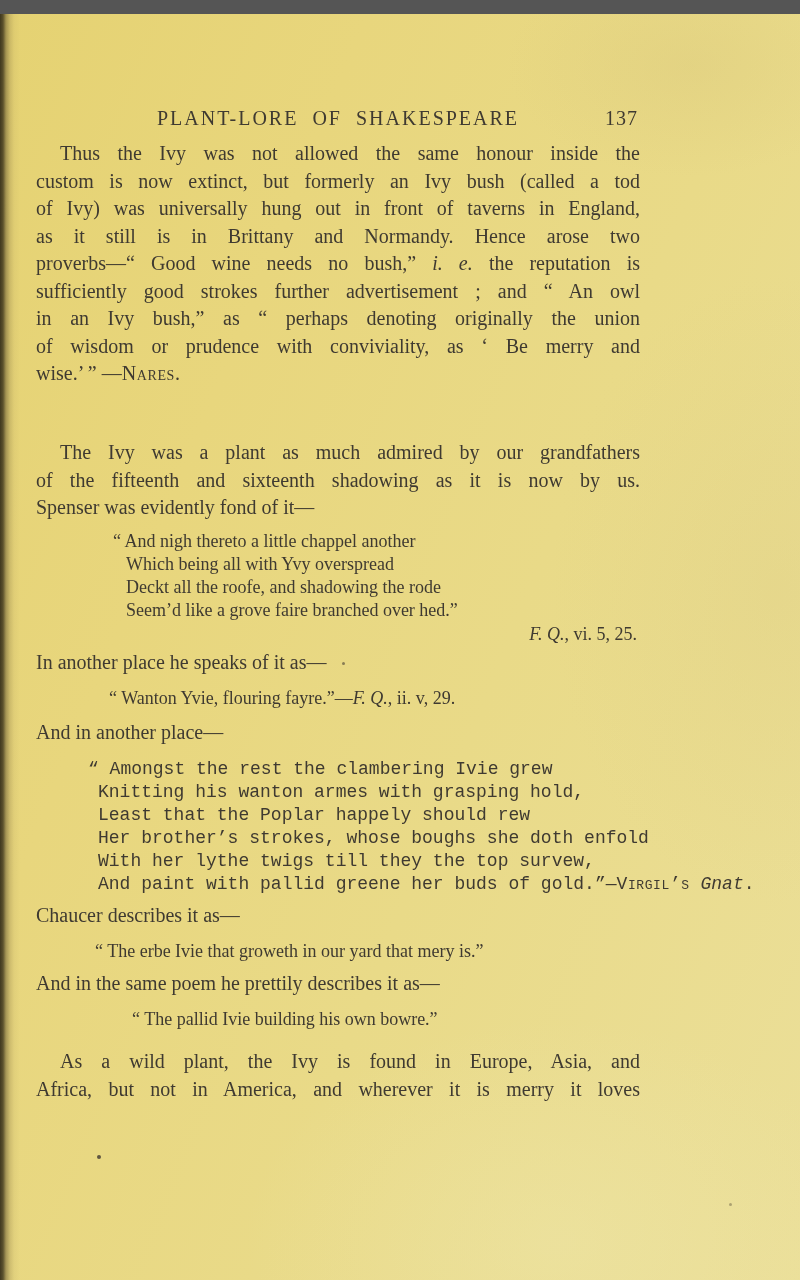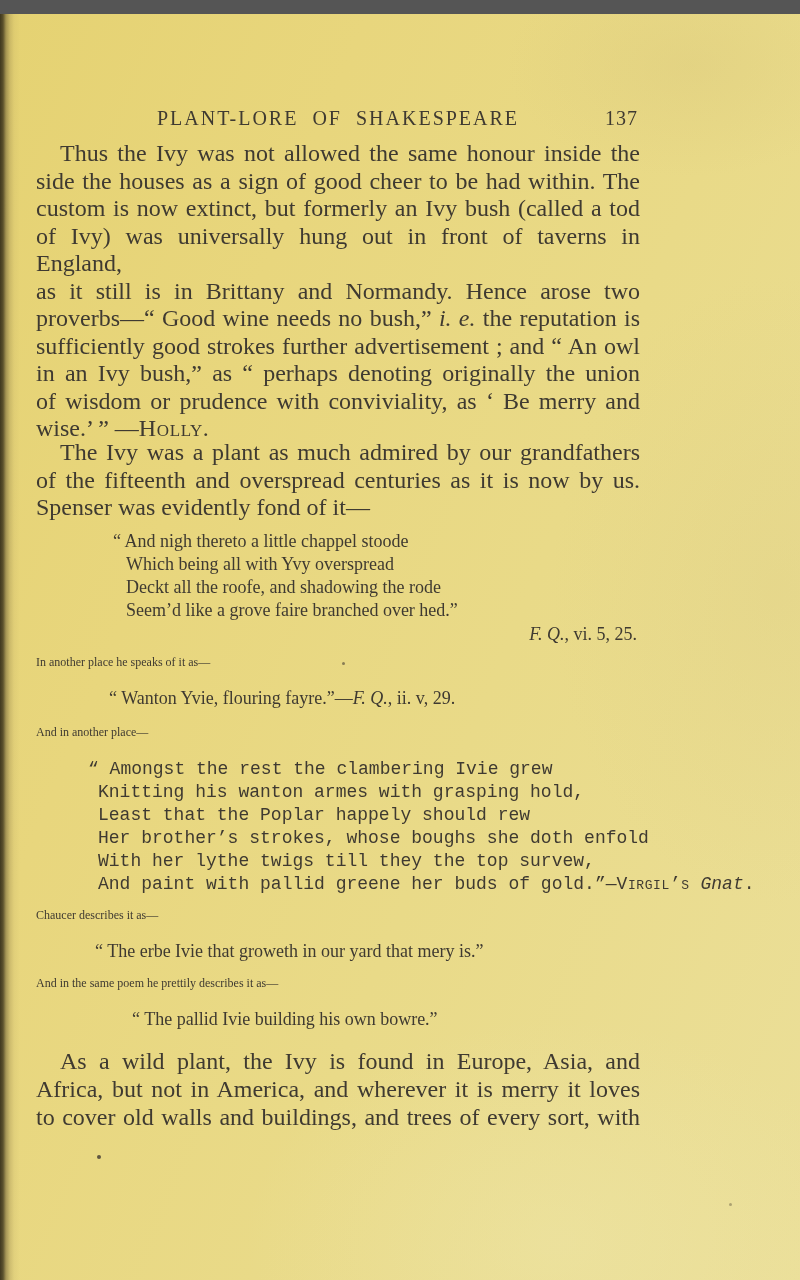--- a/index.html
+++ b/index.html
@@ -24,25 +24,25 @@
       rgba(186,167,98,0.16) 14px, rgba(200,182,112,0) 20px);
   }
   .edge-bottom{
     position:absolute;left:0;right:0;bottom:0;height:10px;pointer-events:none;
     background:linear-gradient(to top, rgba(164,150,94,0.28), rgba(164,150,94,0) 100%);
   }
   .pagehead{position:absolute;left:36px;top:90px;width:604px;height:30px;
     font-size:20px;line-height:28px;letter-spacing:2px;word-spacing:7px;text-align:center;}
   .pagenum{position:absolute;right:2px;top:0;letter-spacing:1px;word-spacing:normal;}
   .block{position:absolute;left:36px;width:604px;}
-  .body .bl{font-size:24px;line-height:27.5px;}
+  .body .bl{font-size:20px;line-height:27.5px;}
   .p3 .bl{line-height:28px;}
   .j{text-align:justify;text-align-last:justify;}
   .ind{text-indent:24px;}
-  .sub{position:absolute;left:36px;font-size:12px;line-height:27.5px;white-space:nowrap;}
+  .sub{position:absolute;left:36px;font-size:20px;line-height:27.5px;white-space:nowrap;}
   .vblock{position:absolute;font-size:18px;line-height:23px;}
   .vblock .vc{padding-left:13px;}
   .v1{left:113px;}
   .v2{left:88px;font-family:Liberation Mono, monospace;}
   .v2 .vc{padding-left:10px;}
   .attr{position:absolute;left:36px;width:601px;text-align:right;font-size:18px;line-height:23px;}
   .q1{left:109px;}
   .q2{left:95px;}
   .q3{left:132px;}
   .qline{position:absolute;font-size:18px;line-height:23px;white-space:nowrap;}
@@ -57,39 +57,38 @@
   <div class="edge-left"></div>
   <div class="edge-bottom"></div>
 
   <div class="pagehead">
     <span>PLANT-LORE OF SHAKESPEARE</span>
     <span class="pagenum">137</span>
   </div>
 
   <div class="block body" style="top:126px">
     <div class="bl j ind">Thus the Ivy was not allowed the same honour inside the</div>
-    <div class="bl j">side the houses as a sign of good cheer to be had within. The</div>
     <div class="bl j">custom is now extinct, but formerly an Ivy bush (called a tod</div>
     <div class="bl j">of Ivy) was universally hung out in front of taverns in England,</div>
     <div class="bl j">as it still is in Brittany and Normandy. Hence arose two</div>
     <div class="bl j"><span>proverbs—“ Good wine needs no bush,” </span><span class="it">i. e.</span><span> the reputation is</span></div>
     <div class="bl j">sufficiently good strokes further advertisement ; and “ An owl</div>
     <div class="bl j">in an Ivy bush,” as “ perhaps denoting originally the union</div>
     <div class="bl j">of wisdom or prudence with conviviality, as ‘ Be merry and</div>
-    <div class="bl"><span>wise.’ ” —</span><span class="sc">Holly</span><span>.</span></div>
+    <div class="bl"><span>wise.’ ” —</span><span class="sc">Nares</span><span>.</span></div>
   </div>
 
   <div class="block body" style="top:425px">
     <div class="bl j ind">The Ivy was a plant as much admired by our grandfathers</div>
-    <div class="bl j">of the fifteenth and overspread centuries as it is now by us.</div>
+    <div class="bl j">of the fifteenth and sixteenth shadowing as it is now by us.</div>
     <div class="bl">Spenser was evidently fond of it—</div>
   </div>
 
   <div class="vblock v1" style="top:516px">
-    <div>“ And nigh thereto a little chappel stoode</div>
+    <div>“ And nigh thereto a little chappel another</div>
     <div class="vc">Which being all with Yvy overspread</div>
     <div class="vc">Deckt all the roofe, and shadowing the rode</div>
     <div class="vc">Seem’d like a grove faire branched over hed.”</div>
   </div>
   <div class="attr" style="top:609px"><span class="it">F. Q.</span><span>, vi. 5, 25.</span></div>
 
   <div class="sub" style="top:635px">In another place he speaks of it as—</div>
 
   <div class="qline q1" style="top:673px"><span>“ Wanton Yvie, flouring fayre.”—</span><span class="it">F. Q.</span><span>, ii. v, 29.</span></div>
 
@@ -108,19 +107,18 @@
 
   <div class="qline q2" style="top:926px">“ The erbe Ivie that groweth in our yard that mery is.”</div>
 
   <div class="sub" style="top:956px">And in the same poem he prettily describes it as—</div>
 
   <div class="qline q3" style="top:994px">“ The pallid Ivie building his own bowre.”</div>
 
   <div class="block body p3" style="top:1033px">
     <div class="bl j ind">As a wild plant, the Ivy is found in Europe, Asia, and</div>
     <div class="bl j">Africa, but not in America, and wherever it is merry it loves</div>
-    <div class="bl j">to cover old walls and buildings, and trees of every sort, with</div>
   </div>
 
   <div class="speck" style="left:97px;top:1141px;width:4px;height:4px"></div>
   <div class="speck" style="left:342px;top:648px;width:3px;height:3px;opacity:.7"></div>
   <div class="speck" style="left:729px;top:1189px;width:3px;height:3px;opacity:.45"></div>
 </div>
 
 </body></html>

